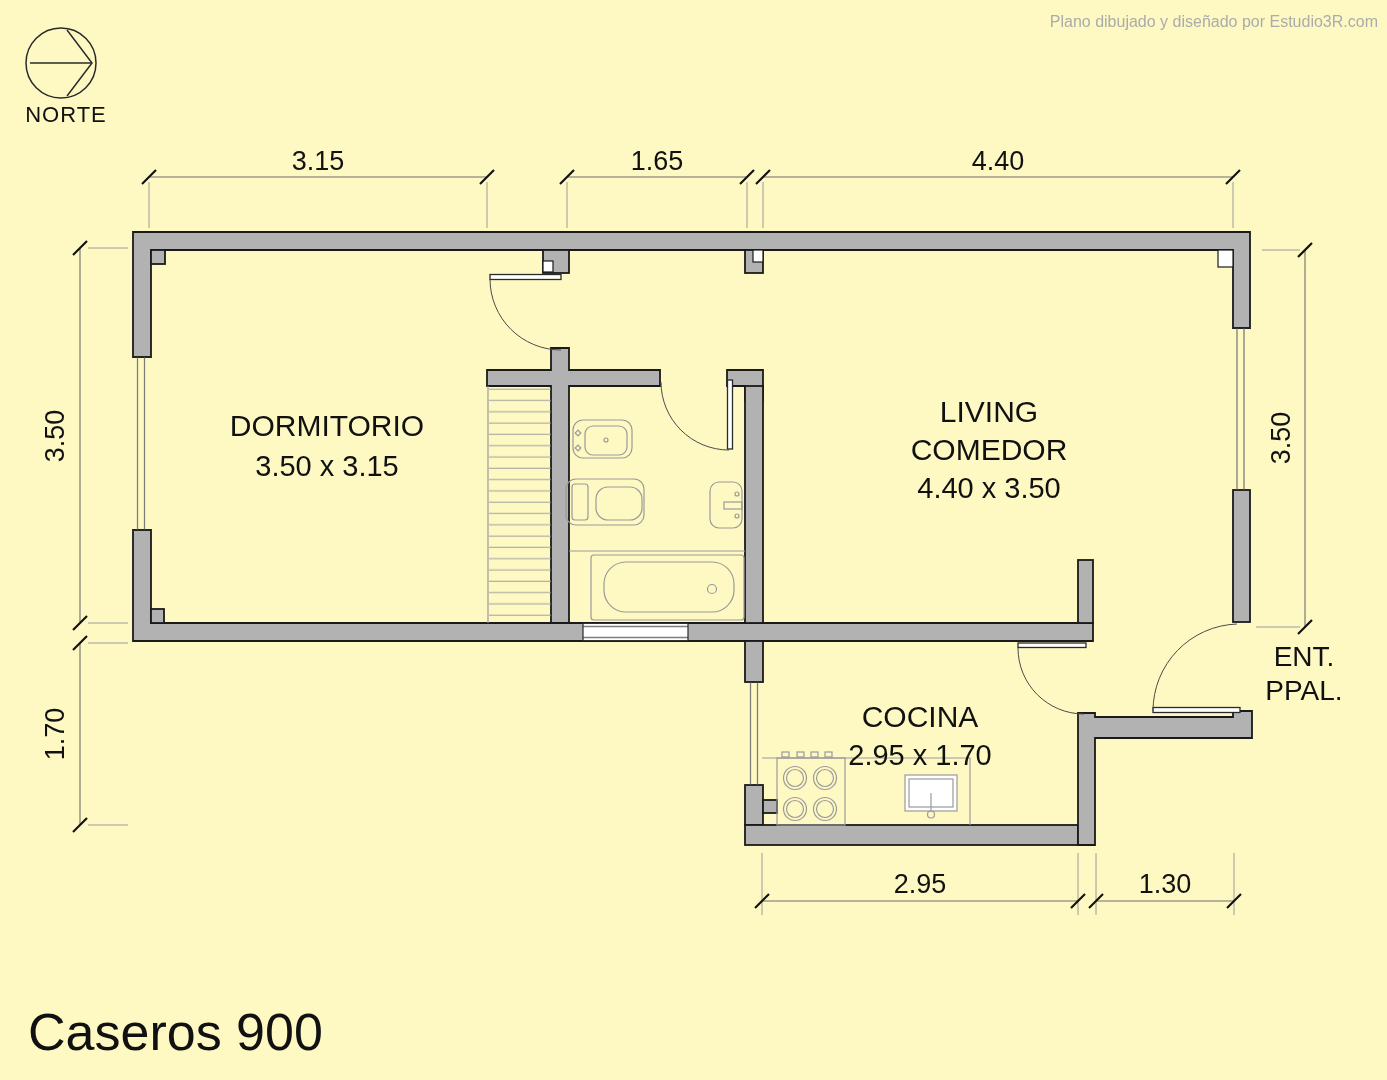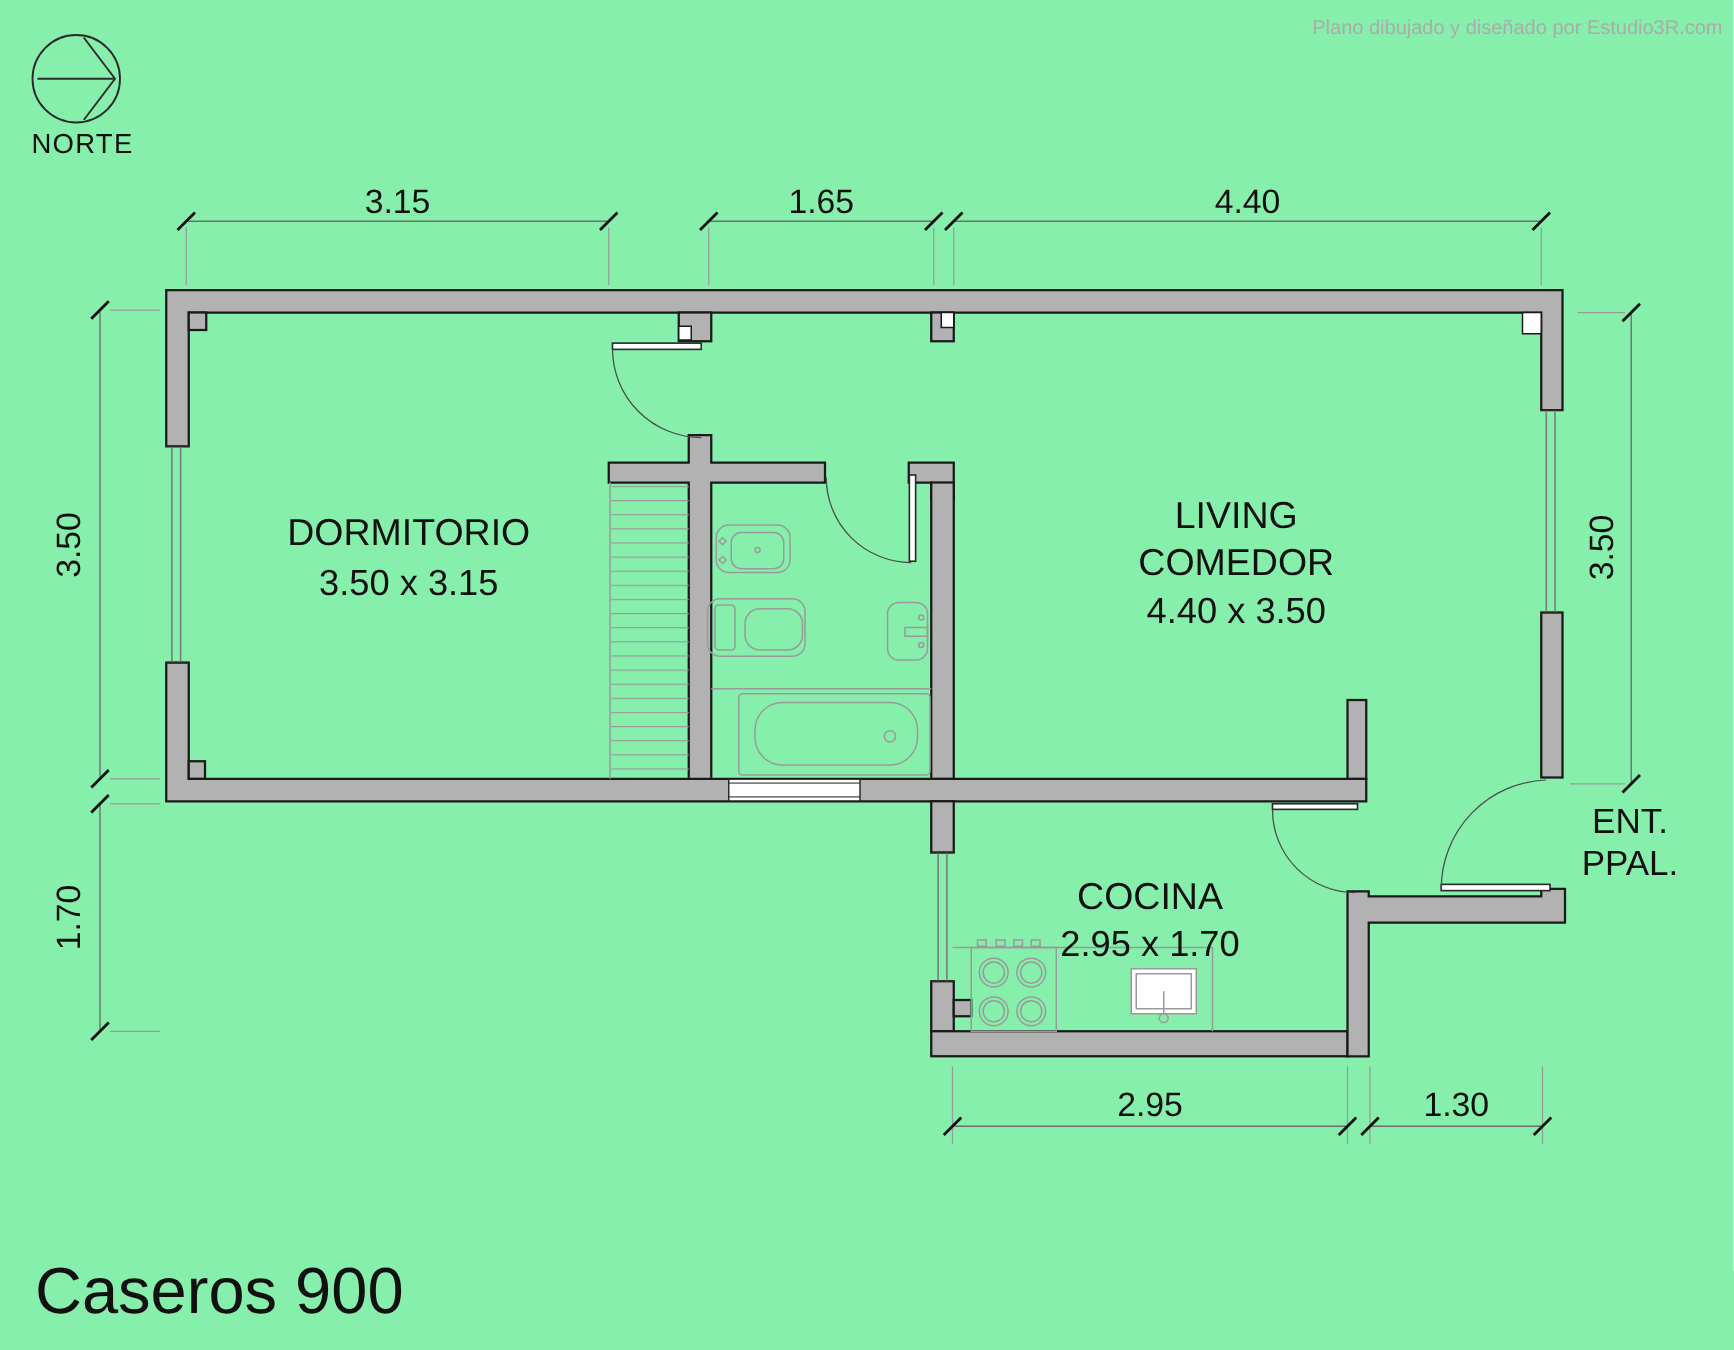--- a/index.html
+++ b/index.html
@@ -1,16 +1,16 @@
 <!DOCTYPE html>
 <html><head>
 <meta charset="utf-8">
 <style>
   html,body{margin:0;padding:0;background:#ffffff;}
-  .stage{position:relative;width:1387px;height:1080px;background:#86efac;overflow:hidden;
+  .stage{position:relative;width:1387px;height:1080px;background:#fef9c3;overflow:hidden;
          font-family:"Liberation Sans",sans-serif;}
   svg{position:absolute;left:0;top:0;}
   .t{font-family:"Liberation Sans",sans-serif;fill:#111111;}
   .dim{font-size:27px;}
   .room{font-size:30px;}
   .rsize{font-size:29px;}
   .ent{font-size:28px;}
   .norte{font-size:22px;letter-spacing:1px;}
   .credit{font-size:16px;fill:#ababab;}
   .title{font-size:52px;}

